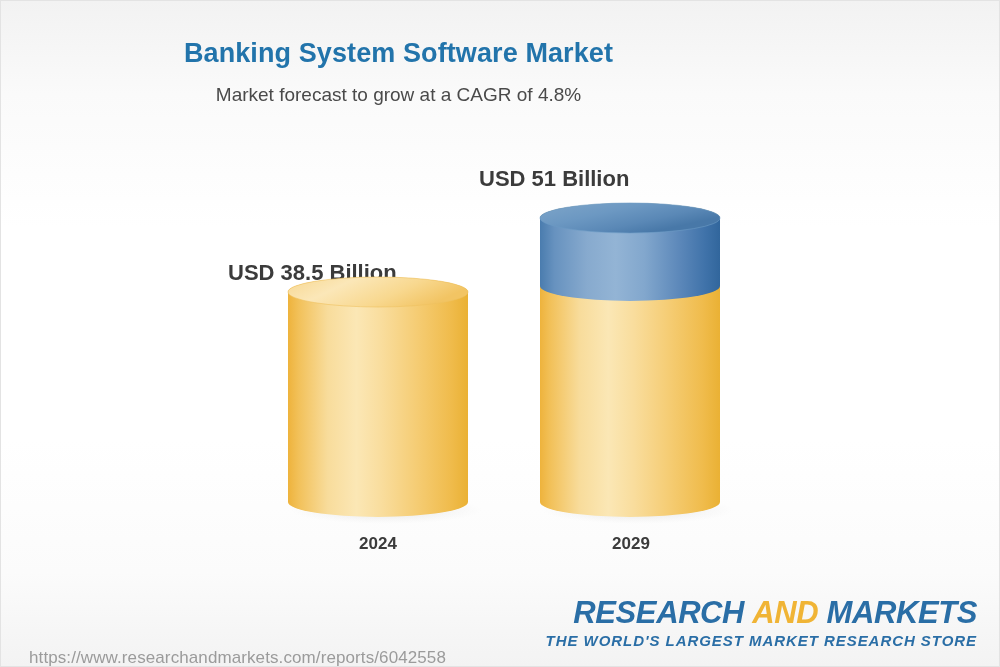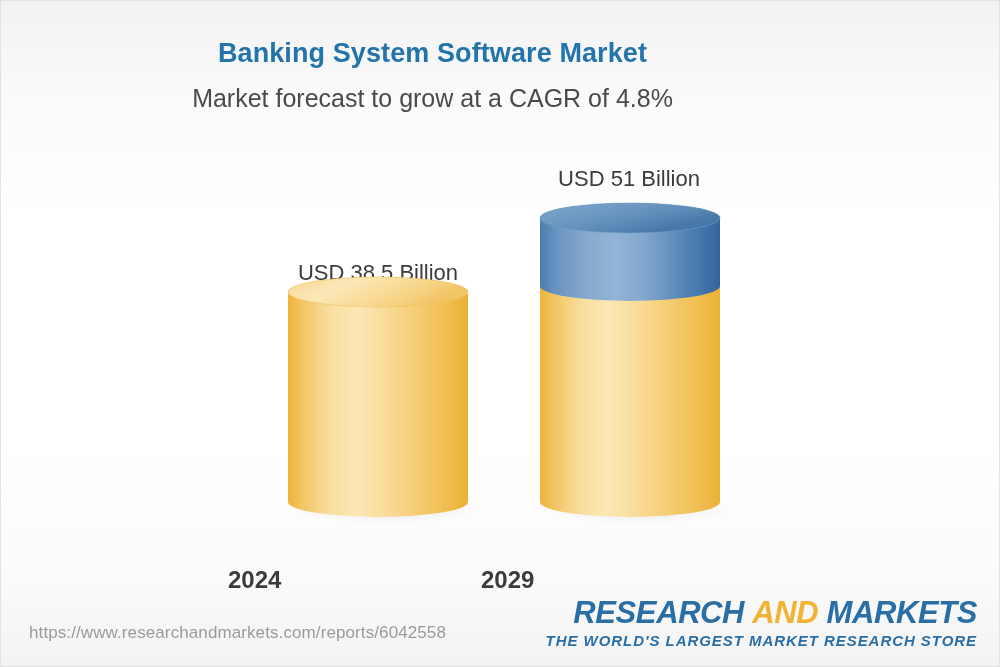--- a/index.html
+++ b/index.html
@@ -25,33 +25,32 @@
       linear-gradient(180deg, #f2f2f2 0%, #fafafa 14%, #ffffff 34%, #ffffff 66%, #fbfbfb 86%, #f3f3f3 100%);
   }
 
   
   .header {
     position: absolute;
     top: 36px;
     left: 0;
     width: 795px;
     text-align: center;
-    padding-left: 34px;
   }
   .chart-title {
     margin: 0;
     font-size: 27px;
     font-weight: bold;
     color: #2274ab;
     letter-spacing: 0.1px;
     line-height: 1.25;
   }
   .chart-subtitle {
     margin: 12px 0 0 0;
-    font-size: 25px;
+    font-size: 19px;
     font-weight: normal;
     color: #4a4a4a;
     line-height: 1.25;
   }
 
   
   .plot {
     position: absolute;
     top: 0;
     left: 0;
@@ -59,36 +58,34 @@
     height: 667px;
   }
 
   .bar-group {
     position: absolute;
   }
 
   .value-label {
     position: absolute;
     width: 300px;
+    font-size: 22px;
+    font-weight: bold;
+    color: #3b3b3b;
+    white-space: nowrap;
+  }
+
+  .year-label {
+    position: absolute;
+    width: 300px;
     text-align: center;
-    font-size: 22px;
-    font-weight: normal;
+    font-size: 17px;
+    font-weight: bold;
     color: #3b3b3b;
     white-space: nowrap;
-  }
-
-  .year-label {
-    position: absolute;
-    width: 300px;
-    text-align: left;
-    font-size: 24px;
-    font-weight: bold;
-    color: #3b3b3b;
-    white-space: nowrap;
-    margin-top: 32px;
   }
 
   .cylinder-svg {
     position: absolute;
     overflow: visible;
   }
 
   
   .source-url {
     position: absolute;
@@ -243,21 +240,21 @@
                  Z" fill="url(#blueBody2030)"></path>
 
         <ellipse cx="92" cy="16" rx="90" ry="15" fill="url(#blueTop2030)" stroke="#6b9ac4" stroke-width="0.6"></ellipse>
       </svg>
 
       <div class="year-label" style="left:480px; top:533px;">2029</div>
     </div>
 
   </div>
 
-  <a class="source-url" href="#" style="text-decoration:none;">https://www.researchandmarkets.com/reports/6042558</a>
+  <a class="source-url" href="#" style="text-decoration:none;margin-top:25px;">https://www.researchandmarkets.com/reports/6042558</a>
 
   <div class="brand">
     <div class="brand-name">
       <span class="w-research">RESEARCH</span><span>&nbsp;</span><span class="w-and">AND</span><span>&nbsp;</span><span class="w-markets">MARKETS</span>
     </div>
     <div class="brand-tagline">THE WORLD'S LARGEST MARKET RESEARCH STORE</div>
   </div>
 
 </div>
 

